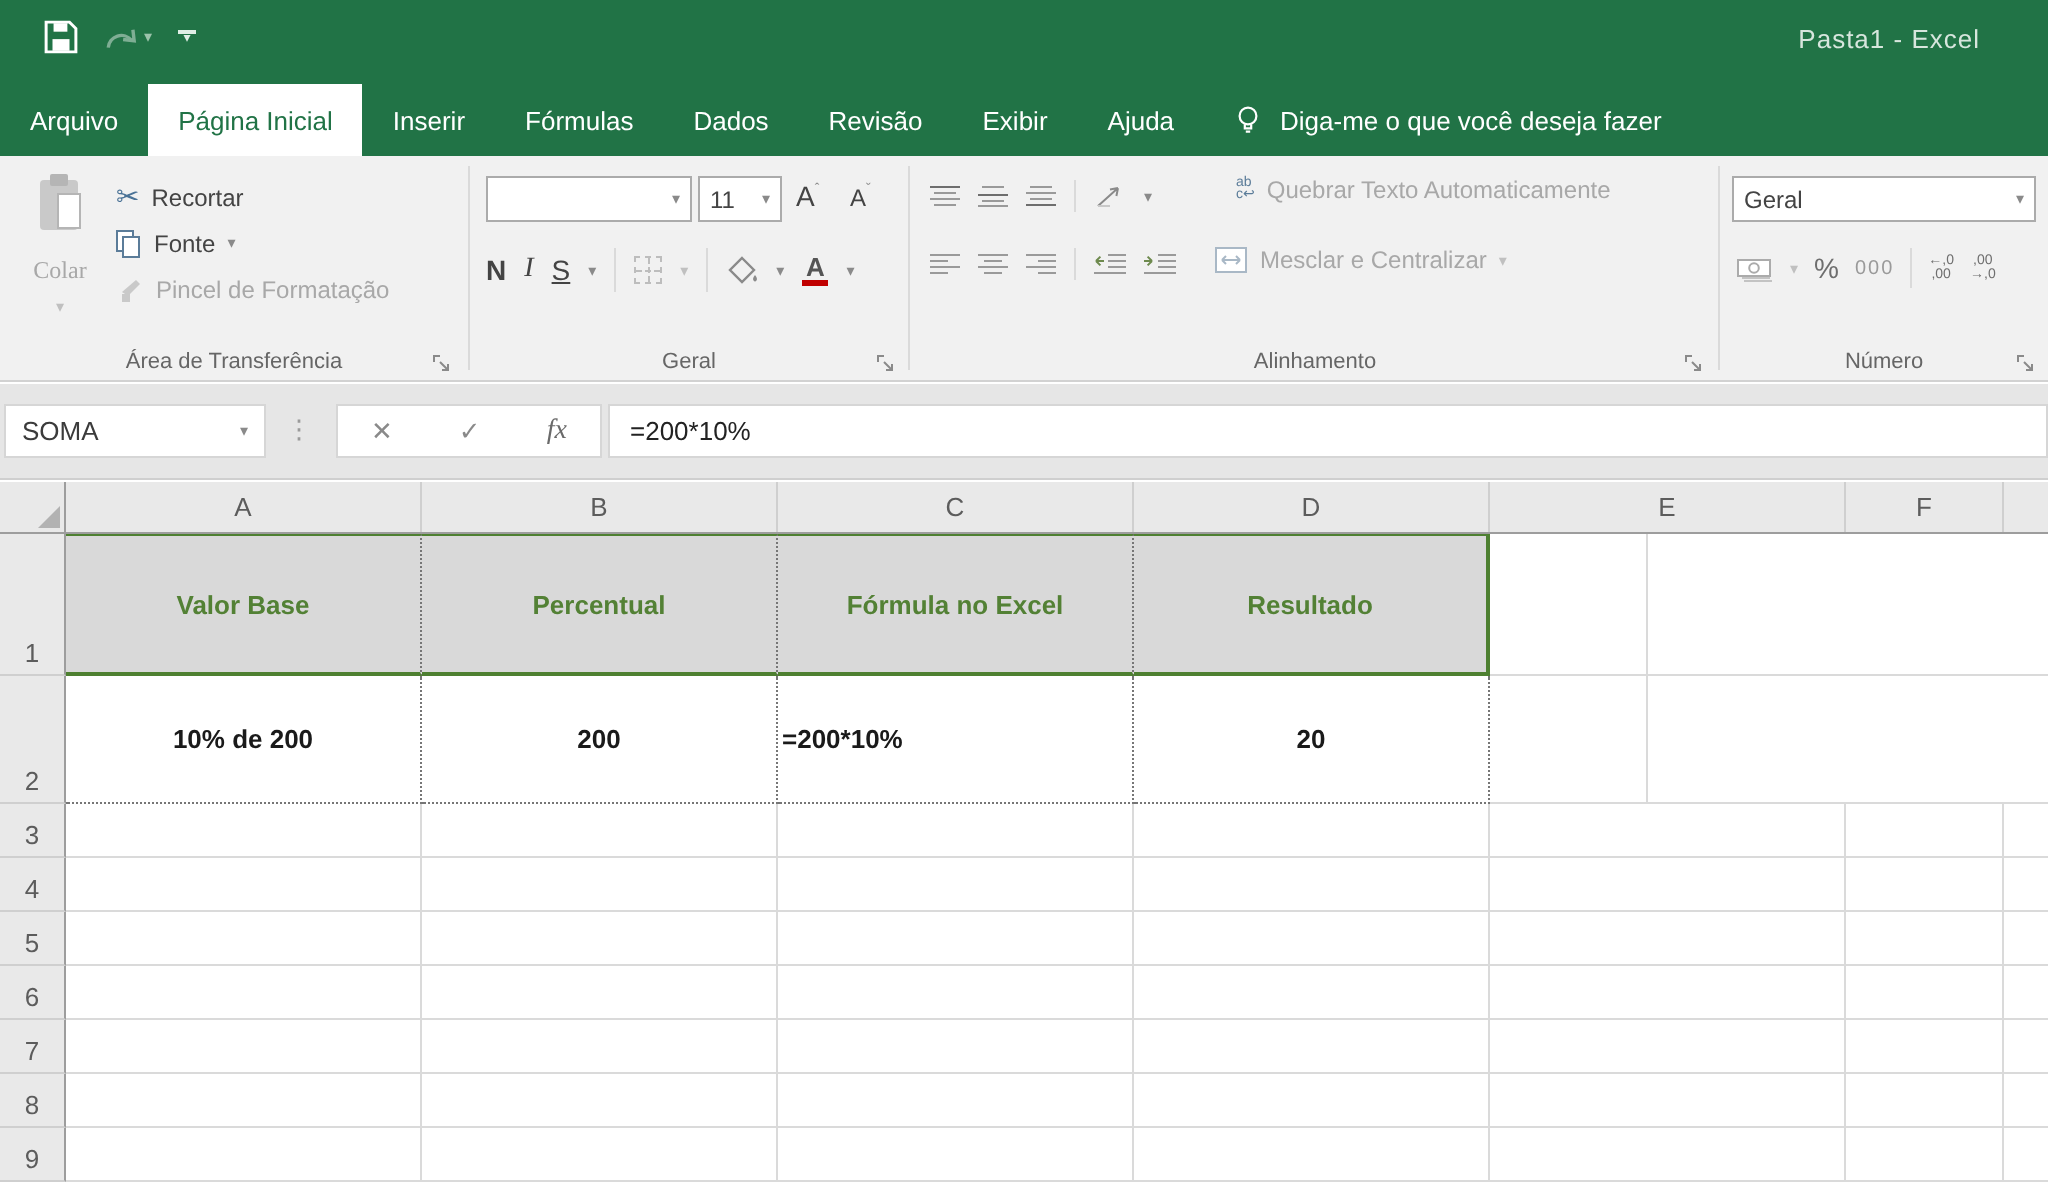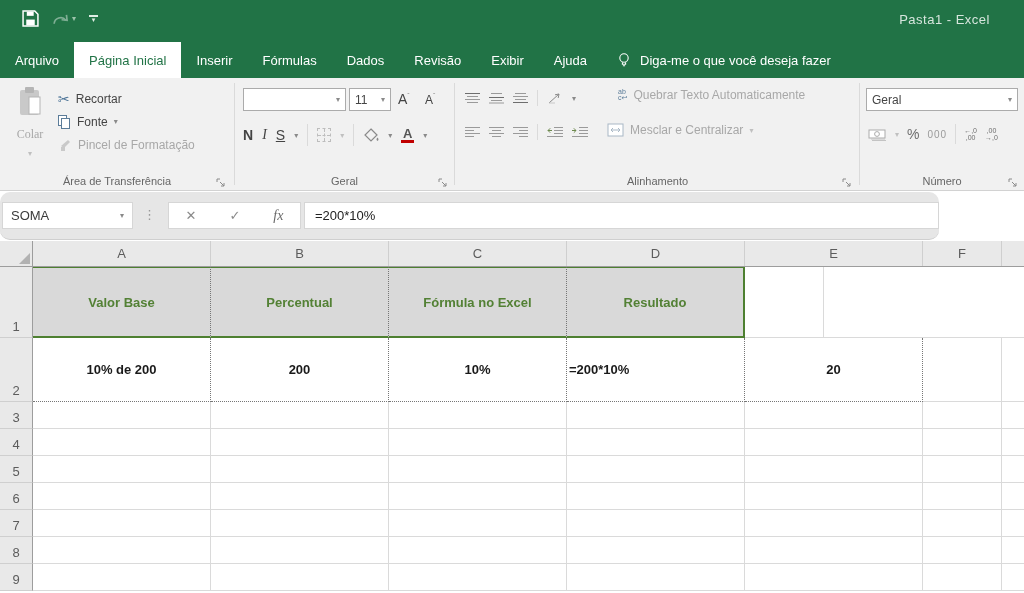--- a/index.html
+++ b/index.html
@@ -79,21 +79,21 @@
 
   
   #g-num { left:860px; width:164px; }
   #num-fmt { position:absolute; left:6px; top:10px; width:152px; }
   #num-row2 { position:absolute; left:8px; top:46px; display:flex; align-items:center; gap:8px; height:20px; }
   .pct { font-size:14px; color:#6e6e6e; }
   .thou { font-size:10px; color:#9a9a9a; letter-spacing:1px; }
   .dec-icon { font-size:7px; line-height:7px; color:#6e6e6e; text-align:center; }
 
   
-  #fbar { position:absolute; left:0; top:192px; width:939px; height:48px; background:#e6e6e6; border-bottom:1px solid #cfcfcf;border-radius:10px; }
+  #fbar { position:absolute; left:0; top:192px; width:1024px; height:48px; background:#e6e6e6; border-bottom:1px solid #cfcfcf; }
   #name-box { position:absolute; left:2px; top:10px; width:131px; height:27px; background:#fff; border:1px solid #d6d6d6;
               display:flex; align-items:center; font-size:13px; color:#3b3b3b; padding:0 8px; }
   #name-box .caret { margin-left:auto; }
   #fb-dots { position:absolute; left:143px; top:15px; color:#9a9a9a; font-size:13px; }
   #fb-buttons { position:absolute; left:168px; top:10px; width:133px; height:27px; background:#fff; border:1px solid #d6d6d6;
                 display:flex; align-items:center; justify-content:space-around; }
   .fb-x { color:#8a8a8a; font-size:13px; }
   .fb-ok { color:#8a8a8a; font-size:13px; }
   .fb-fx { font-family:"Liberation Serif",serif; font-style:italic; font-size:14px; color:#6a6a6a; }
   #formula-input { position:absolute; left:304px; top:10px; right:0; height:27px; background:#fff; border:1px solid #d6d6d6;
@@ -382,21 +382,20 @@
       <div class="cell cD hc dotR">Fórmula no Excel</div>
       <div class="cell cE hc last">Resultado</div>
       <div class="cell cF ec"></div>
       <div class="cell cG ec"></div>
     </div>
 
     <div class="srow" id="row2">
       <div class="gut">2</div>
       <div class="cell cA dc">10% de 200</div>
       <div class="cell cB dc">200</div>
-      <div class="cell cC dc">10%</div>
       <div class="cell cD dc formula">=200*10%</div>
       <div class="cell cE dc">20</div>
       <div class="cell cF ec"></div>
       <div class="cell cG ec"></div>
     </div>
 
     <div id="empty-rows">
         <div class="srow re">
           <div class="gut">3</div>
           <div class="cell ec cA"></div>

